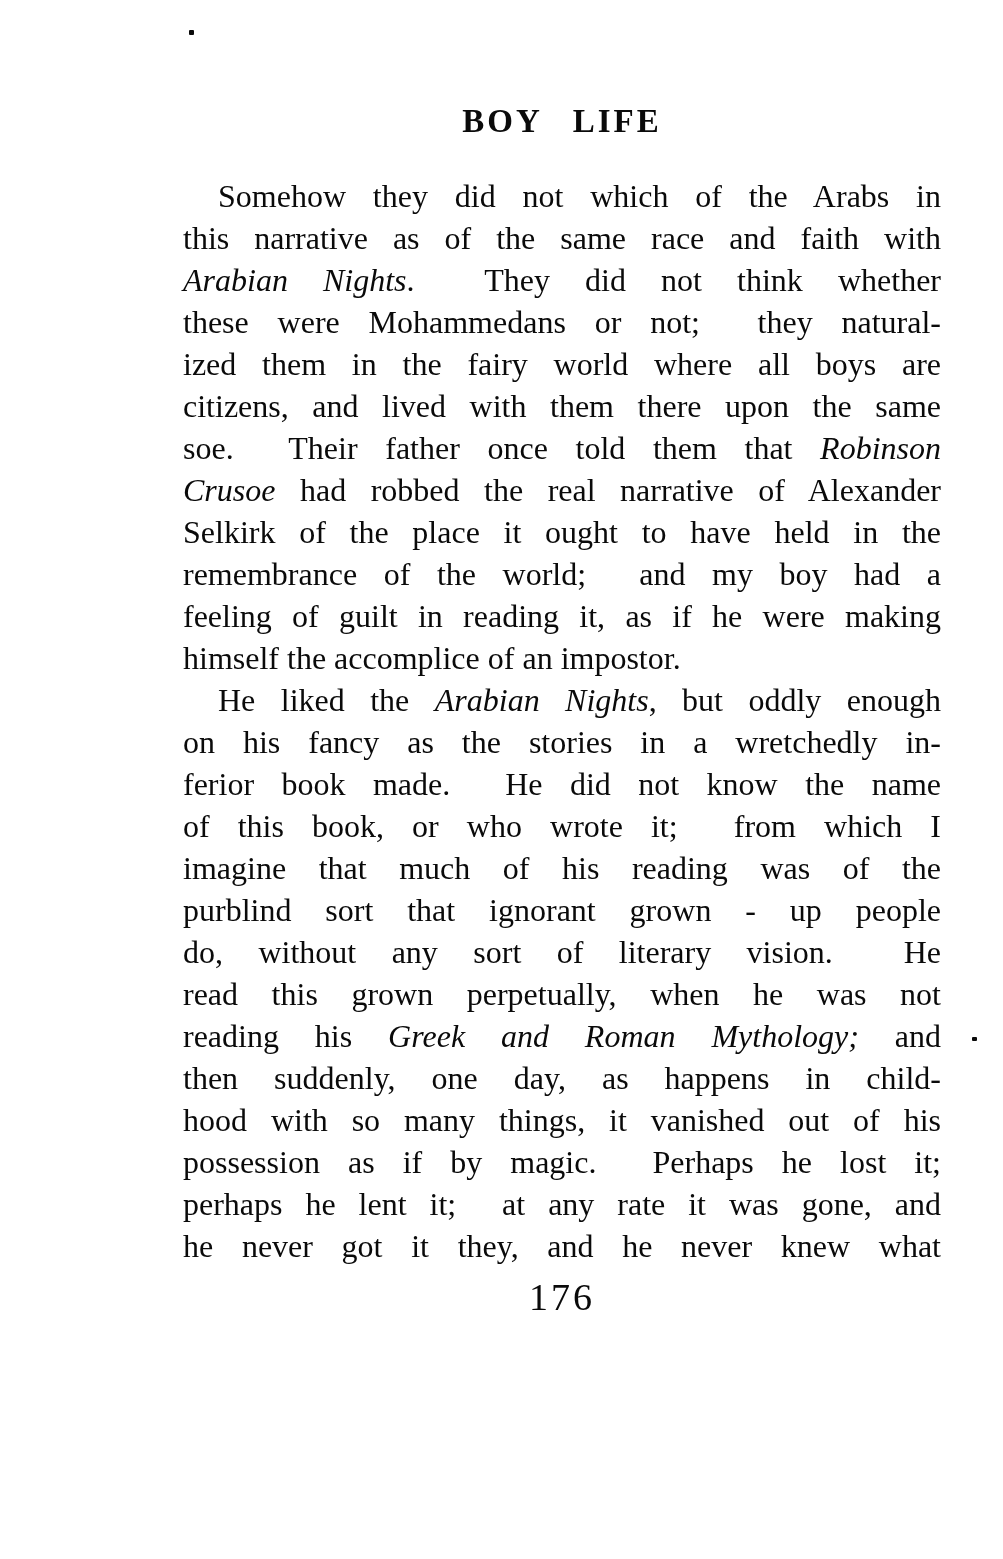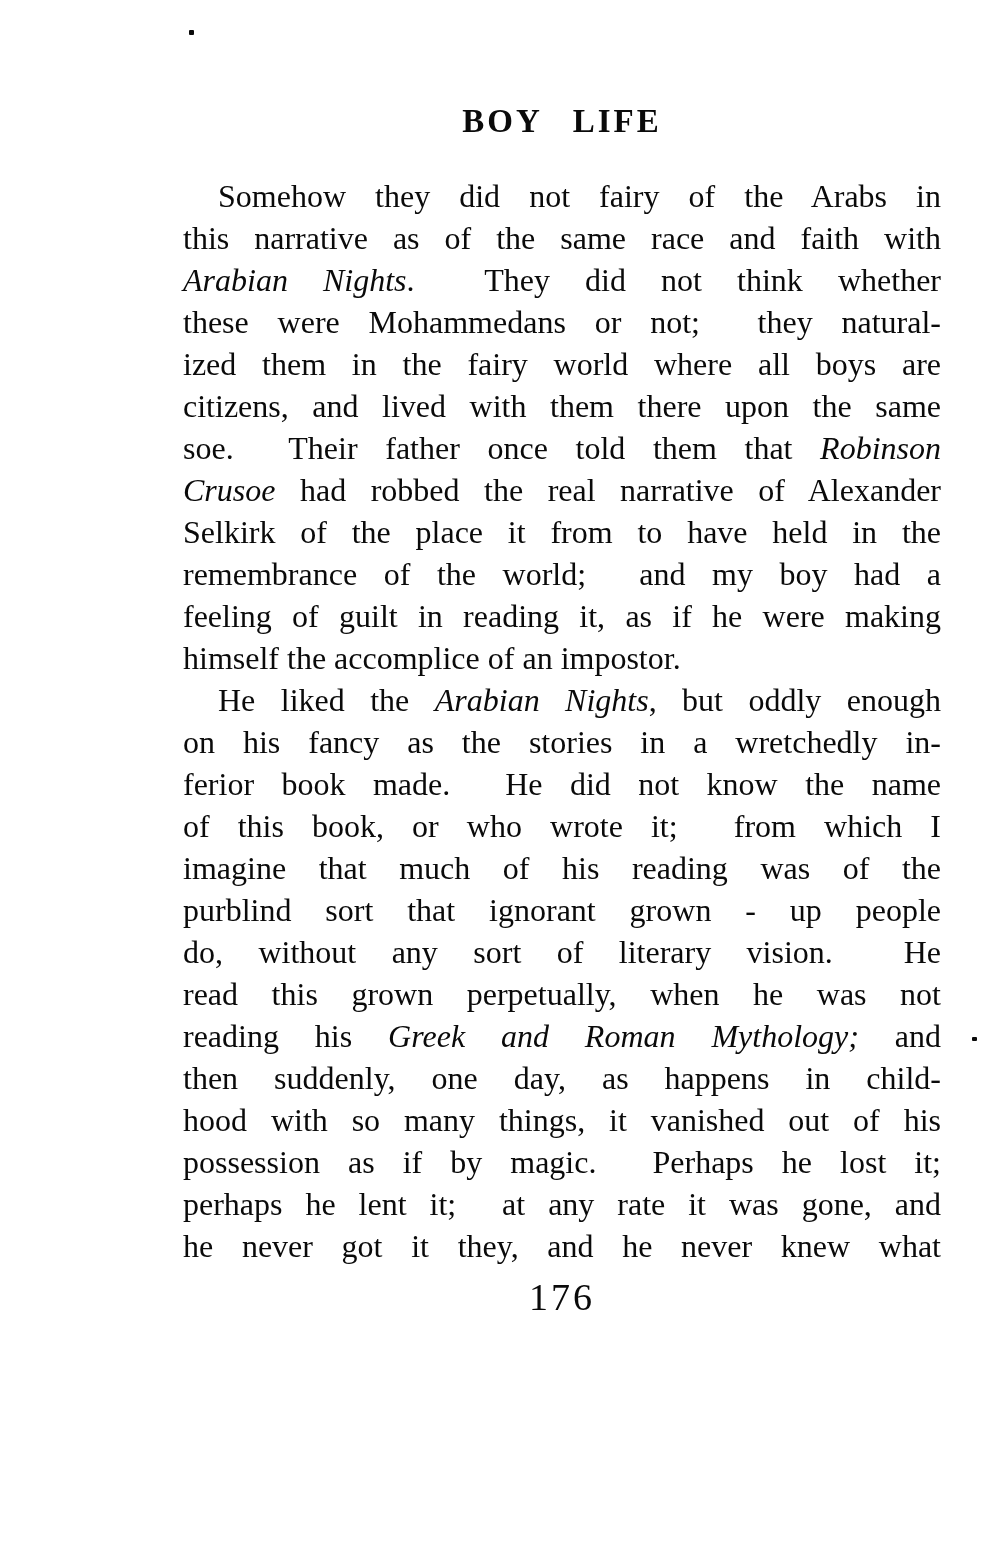--- a/index.html
+++ b/index.html
@@ -66,29 +66,29 @@
 <body>
 
 <div class="page">
   <span class="speck speck-top-left"></span>
   <span class="speck speck-right-mid"></span>
 
   <div class="text-col">
     <h1 class="running-header">BOY LIFE</h1>
 
     <div class="text-block">
-        <div class="line first"><span>Somehow they did not fairy of the Arabs in</span></div>
+        <div class="line first"><span>Somehow they did not which of the Arabs in</span></div>
         <div class="line"><span>this narrative as of the same race and faith with</span></div>
         <div class="line"><em>Arabian Nights</em><span>.&nbsp; They did not think whether</span></div>
         <div class="line"><span>these were Mohammedans or not;&nbsp; they natural-</span></div>
         <div class="line"><span>ized them in the fairy world where all boys are</span></div>
         <div class="line"><span>citizens, and lived with them there upon the same</span></div>
         <div class="line"><span>soe.&nbsp; Their father once told them that </span><em>Robinson</em></div>
         <div class="line"><em>Crusoe</em><span> had robbed the real narrative of Alexander</span></div>
-        <div class="line"><span>Selkirk of the place it from to have held in the</span></div>
+        <div class="line"><span>Selkirk of the place it ought to have held in the</span></div>
         <div class="line"><span>remembrance of the world;&nbsp; and my boy had a</span></div>
         <div class="line"><span>feeling of guilt in reading it, as if he were making</span></div>
         <div class="line para-end"><span>himself the accomplice of an impostor.</span></div>
         <div class="line first"><span>He liked the </span><em>Arabian Nights</em><span>, but oddly enough</span></div>
         <div class="line"><span>on his fancy as the stories in a wretchedly in-</span></div>
         <div class="line"><span>ferior book made.&nbsp; He did not know the name</span></div>
         <div class="line"><span>of this book, or who wrote it;&nbsp; from which I</span></div>
         <div class="line"><span>imagine that much of his reading was of the</span></div>
         <div class="line"><span>purblind sort that ignorant grown - up people</span></div>
         <div class="line"><span>do, without any sort of literary vision.&nbsp; He</span></div>

